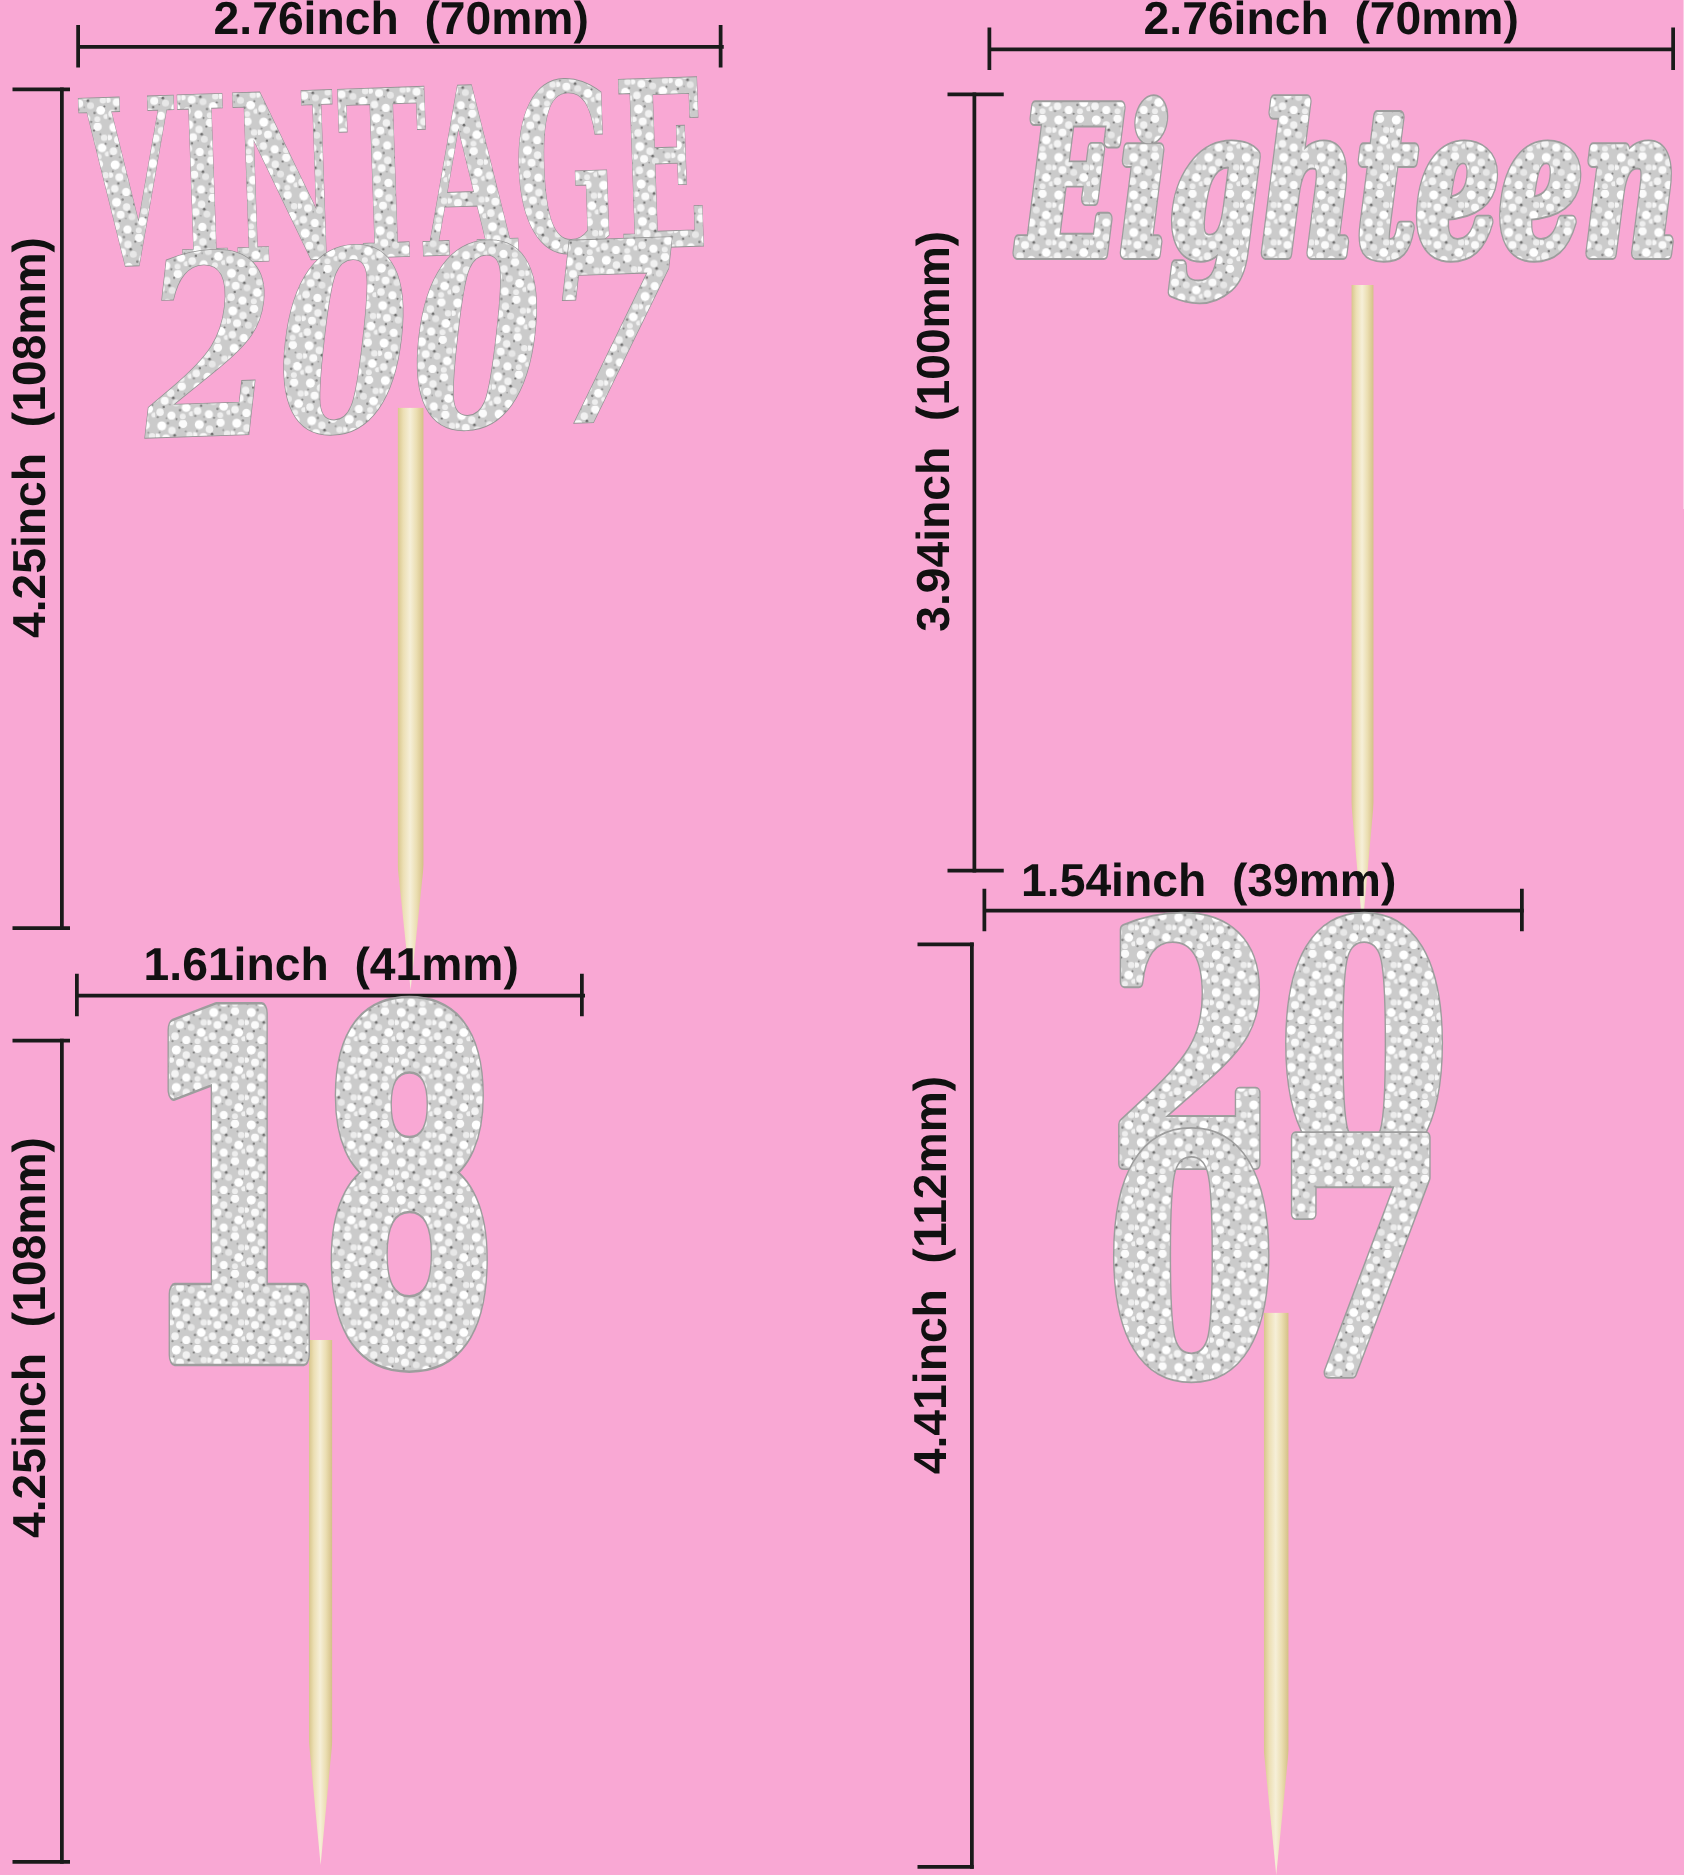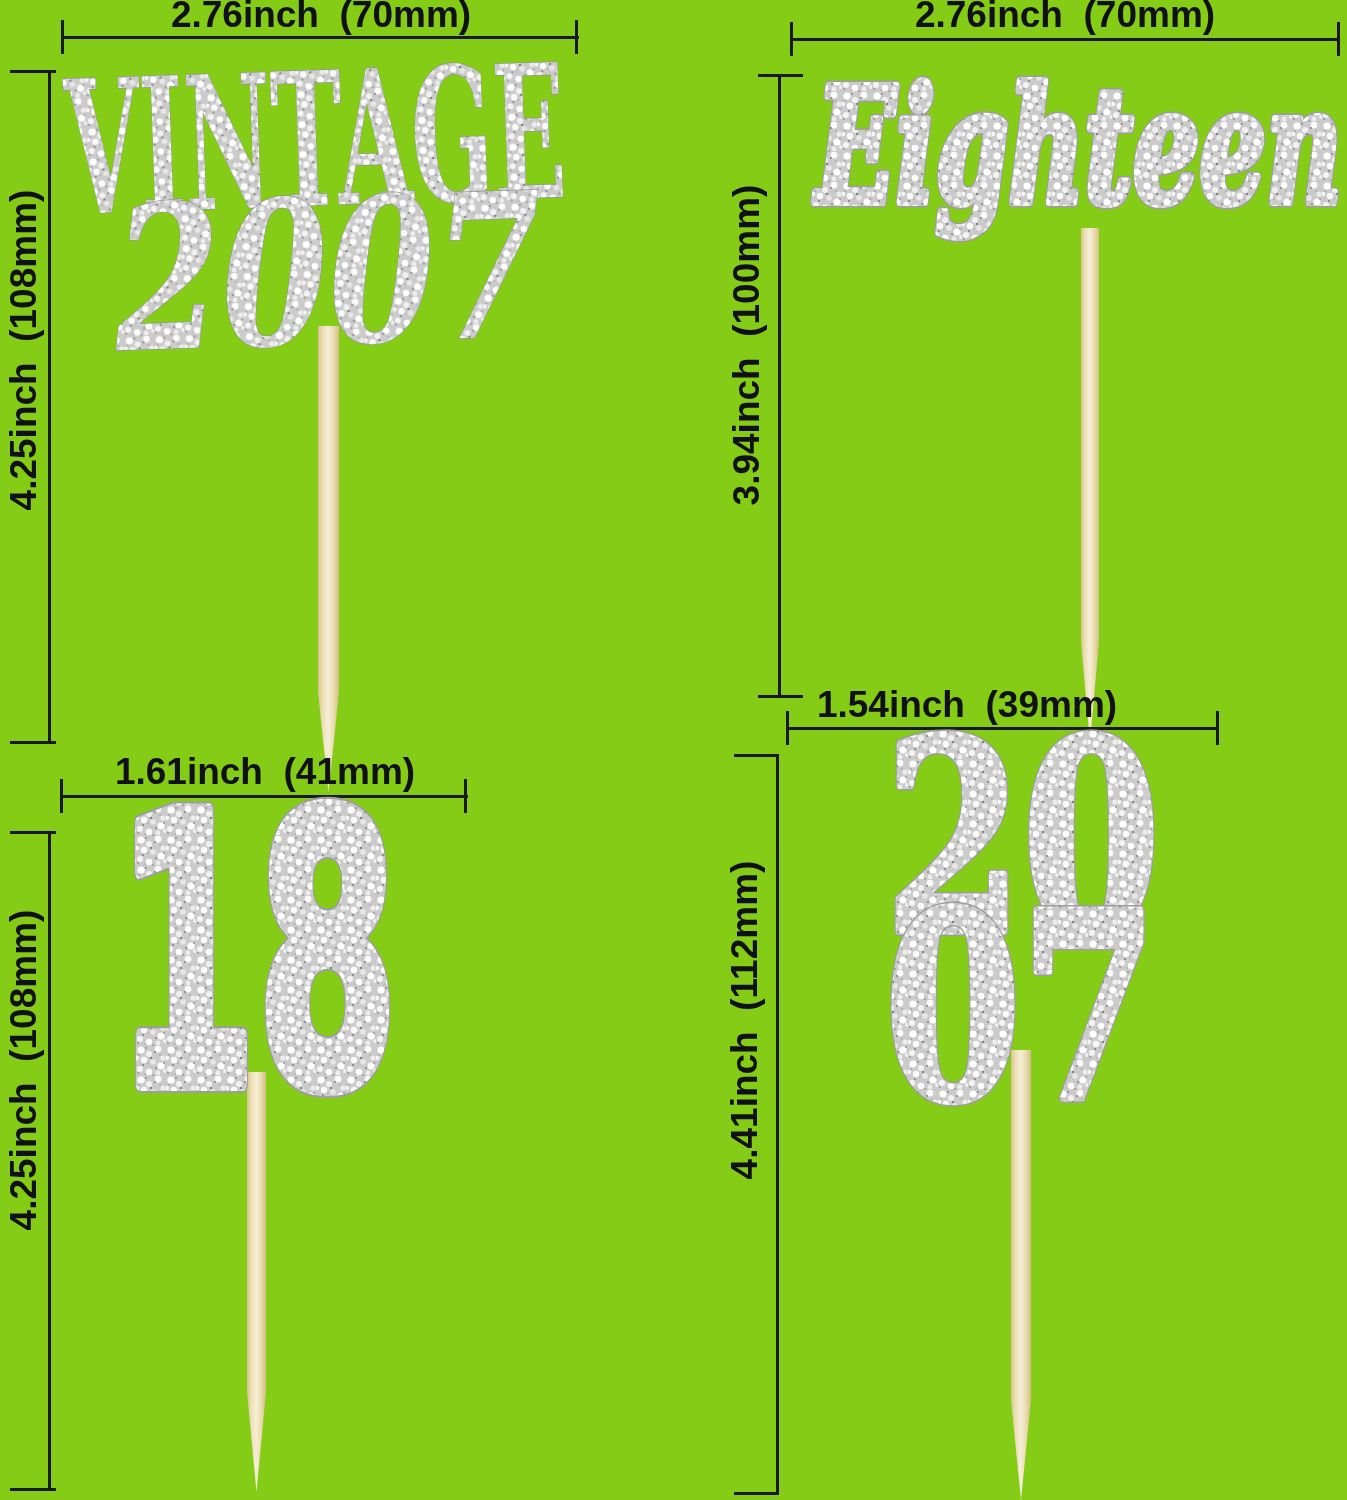--- a/index.html
+++ b/index.html
@@ -1,17 +1,17 @@
 <!DOCTYPE html>
 <html><head>
 <meta charset="utf-8">
 <style>
   html,body{margin:0;padding:0;background:#ffffff;}
   .canvas{
-    position:relative;width:1347px;height:1500px;background:#84cc16;overflow:hidden;
+    position:relative;width:1347px;height:1500px;background:#f9a8d4;overflow:hidden;
     font-family:"Liberation Sans", sans-serif;
   }
   
   .hline{position:absolute;height:3px;background:#1a1a1a;}
   .vline{position:absolute;width:3px;background:#1a1a1a;}
   .tick-v{position:absolute;width:3px;height:34px;background:#1a1a1a;}
   .tick-h{position:absolute;width:46px;height:3px;background:#1a1a1a;}
   
   .dim-label{
     position:absolute;color:#111111;font-weight:bold;font-size:37px;

